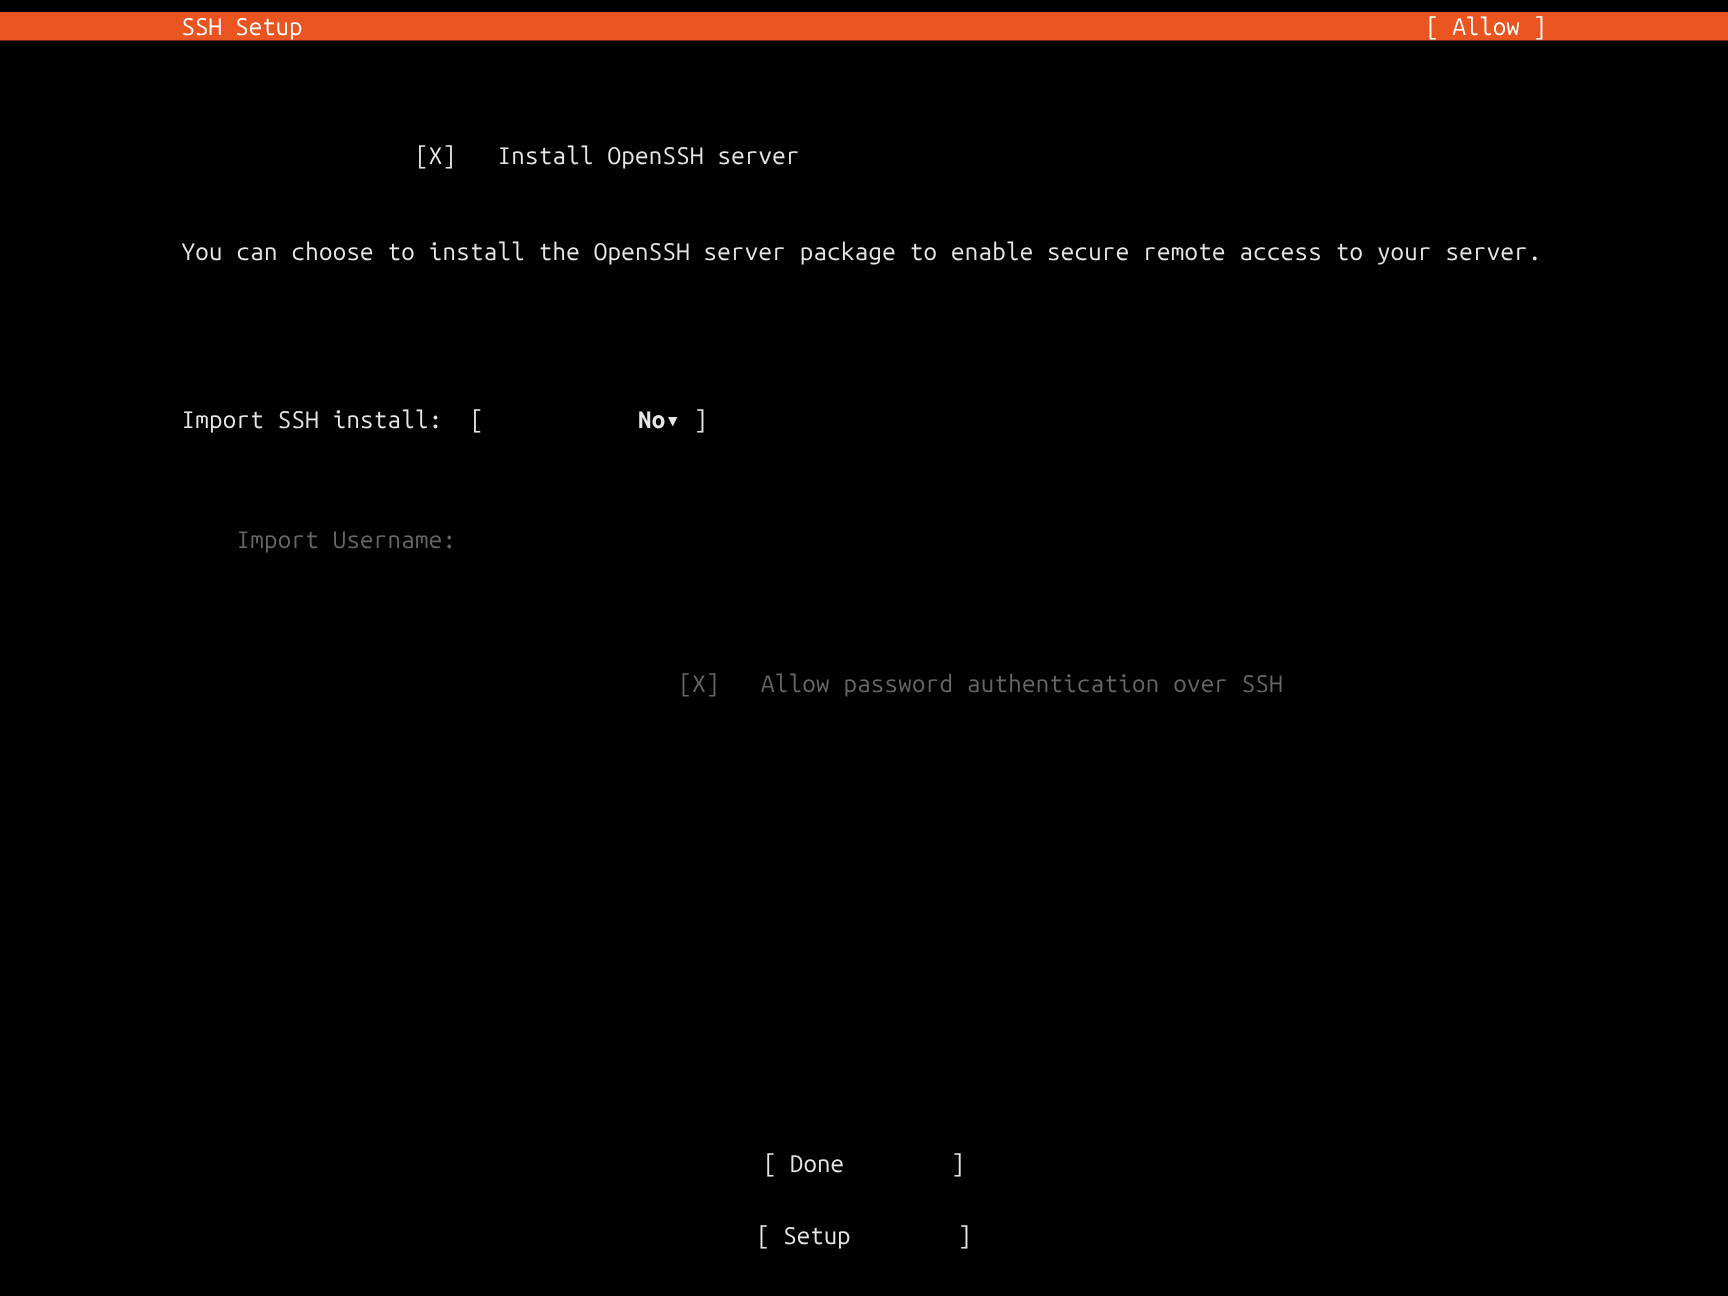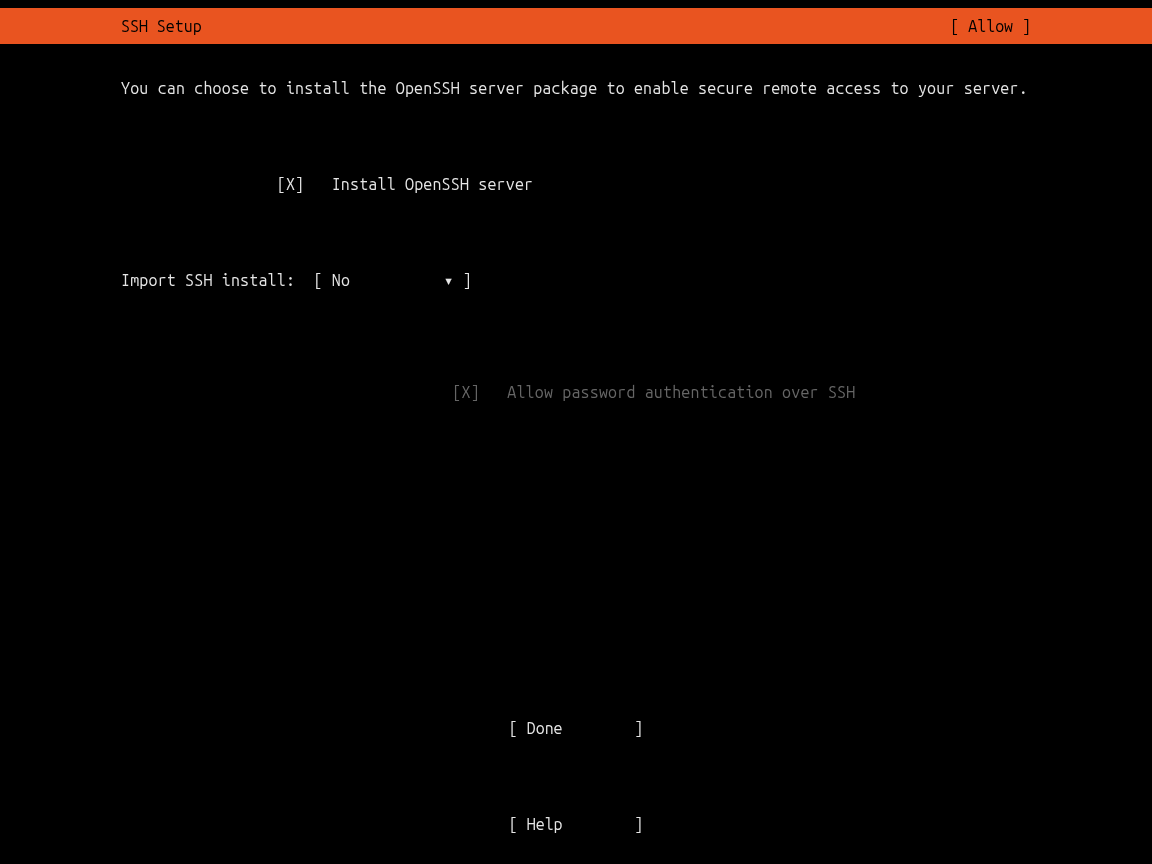--- a/index.html
+++ b/index.html
@@ -12,25 +12,25 @@
       line-height: 16px;
       color: #e6e6e6;
       overflow: hidden;
       position: relative;
     }
     .header-bar {
       position: absolute;
       top: 8px;
       left: 0;
       width: 1152px;
-      height: 36px;
+      height: 19px;
       background: #e95420;
       display: flex;
       align-items: center;
-      color: #000000;
+      color: #ffffff;
     }
     .header-title {
       position: absolute;
       left: 121px;
       white-space: pre;
     }
     .header-help {
       position: absolute;
       right: 121px;
       white-space: pre;
@@ -42,52 +42,52 @@
       left: 121px;
       right: 121px;
       white-space: pre;
       letter-spacing: 0.2px;
     }
     .row { height: 16px; margin-bottom: 0; }
     .intro { margin-top: 0; margin-bottom: 16px; }
     .checkbox-row { margin-top: 16px; }
     .dim { color: #666; }
     .select-box { display: inline; }
-    .dropdown-value { display: inline-block; width: 112px; text-align: left; }
+    .dropdown-value { display: inline-block; width: 112px; text-align: right; font-weight: bold; }
     .footer {
       position: absolute;
       bottom: 16px;
       left: 0;
       width: 1152px;
       text-align: center;
       white-space: pre;
     }
     .footer-btn {
       display: block;
       cursor: pointer;
       height: 16px;
       line-height: 16px;
-      margin-top: 48px;
     }
   </style>
 </head>
 <body>
 
 <div class="header-bar">
   <span class="header-title">SSH Setup</span>
   <span class="header-help">[ Allow ]</span>
 </div>
 
 <div class="content">
+  <div class="row checkbox-row">                 <span>[X]</span>   <span>Install OpenSSH server</span></div>
+
   <div class="row intro">You can choose to install the OpenSSH server package to enable secure remote access to your server.</div>
-
-  <div class="row checkbox-row">                 <span>[X]</span>   <span>Install OpenSSH server</span></div>
 
   <div class="row" style="margin-top:32px;"><span>Import SSH install:</span>  <span class="select-box"><span>[</span> <span class="dropdown-value">No</span><span>▾</span> <span>]</span></span></div>
 
+  <div class="row dim" style="margin-top:16px;">    <span>Import Username:</span>  <span></span></div>
 
   <div class="row dim" style="margin-top:32px;text-align:center;">                 <span>[X]</span>   <span>Allow password authentication over SSH</span></div>
 </div>
 
 <div class="footer">
   <span class="footer-btn">[ Done        ]</span>
-  <span class="footer-btn">[ Help        ]</span>
+  <span class="footer-btn">[ Setup        ]</span>
 </div>
 
 </body></html>

